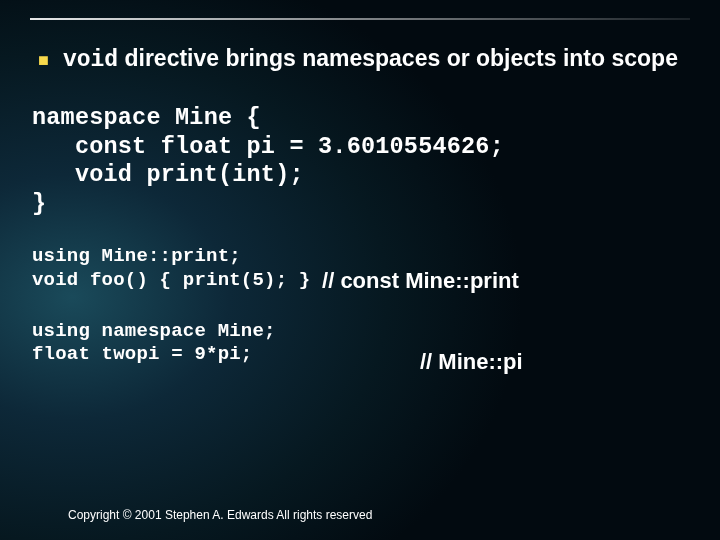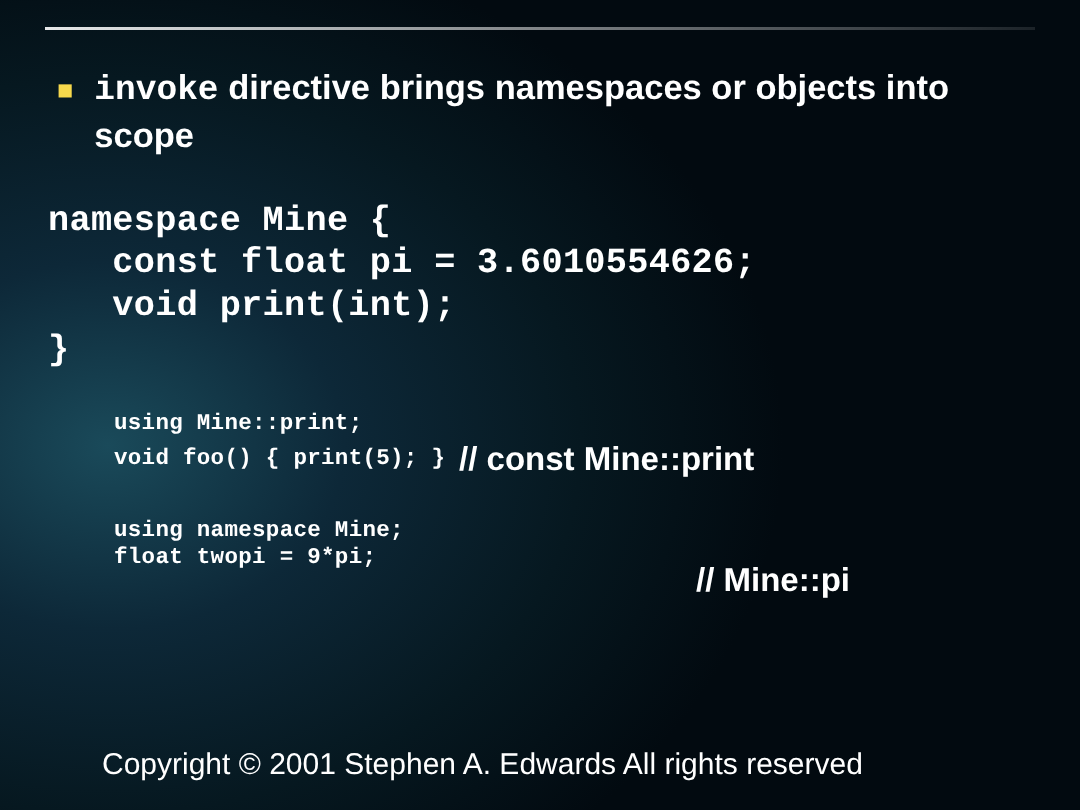--- a/index.html
+++ b/index.html
@@ -59,52 +59,51 @@
   }
   .code-row {
     display: flex;
     align-items: flex-start;
     margin-bottom: 26px;
     margin-left: 2px;
   }
   .code-left {
     font-family: "Courier New", Courier, monospace;
     font-weight: bold;
-    font-size: 15px;
+    font-size: 19px;
     line-height: 1.22;
     white-space: pre;
     letter-spacing: 0.2px;
-    margin-left: 44px;
   }
   .comment {
     font-family: Arial, Helvetica, sans-serif;
     font-weight: bold;
     font-size: 22px;
     white-space: nowrap;
   }
   .row2 { margin-bottom: 22px; }
   .copyright {
     position: absolute;
     bottom: 18px;
     left: 68px;
-    font-size: 20px;
+    font-size: 12px;
     color: #ffffff;
   }
 </style>
 </head>
 <body>
 
 <div class="slide">
 
   <div class="underline"></div>
 
   <div class="bullet-row">
     <span class="bullet-marker">■</span>
     <span class="bullet-text">
-      <span class="mono">invoke</span><span class="serif-bold"> directive brings namespaces or objects into scope</span>
+      <span class="mono">void</span><span class="serif-bold"> directive brings namespaces or objects into scope</span>
     </span>
   </div>
 
   <div class="code-block">namespace Mine {
    const float pi = 3.6010554626;
    void print(int);
 }</div>
 
   <div style="margin-bottom:26px; margin-left:2px;">
     <div class="code-left">using Mine::print;</div>

